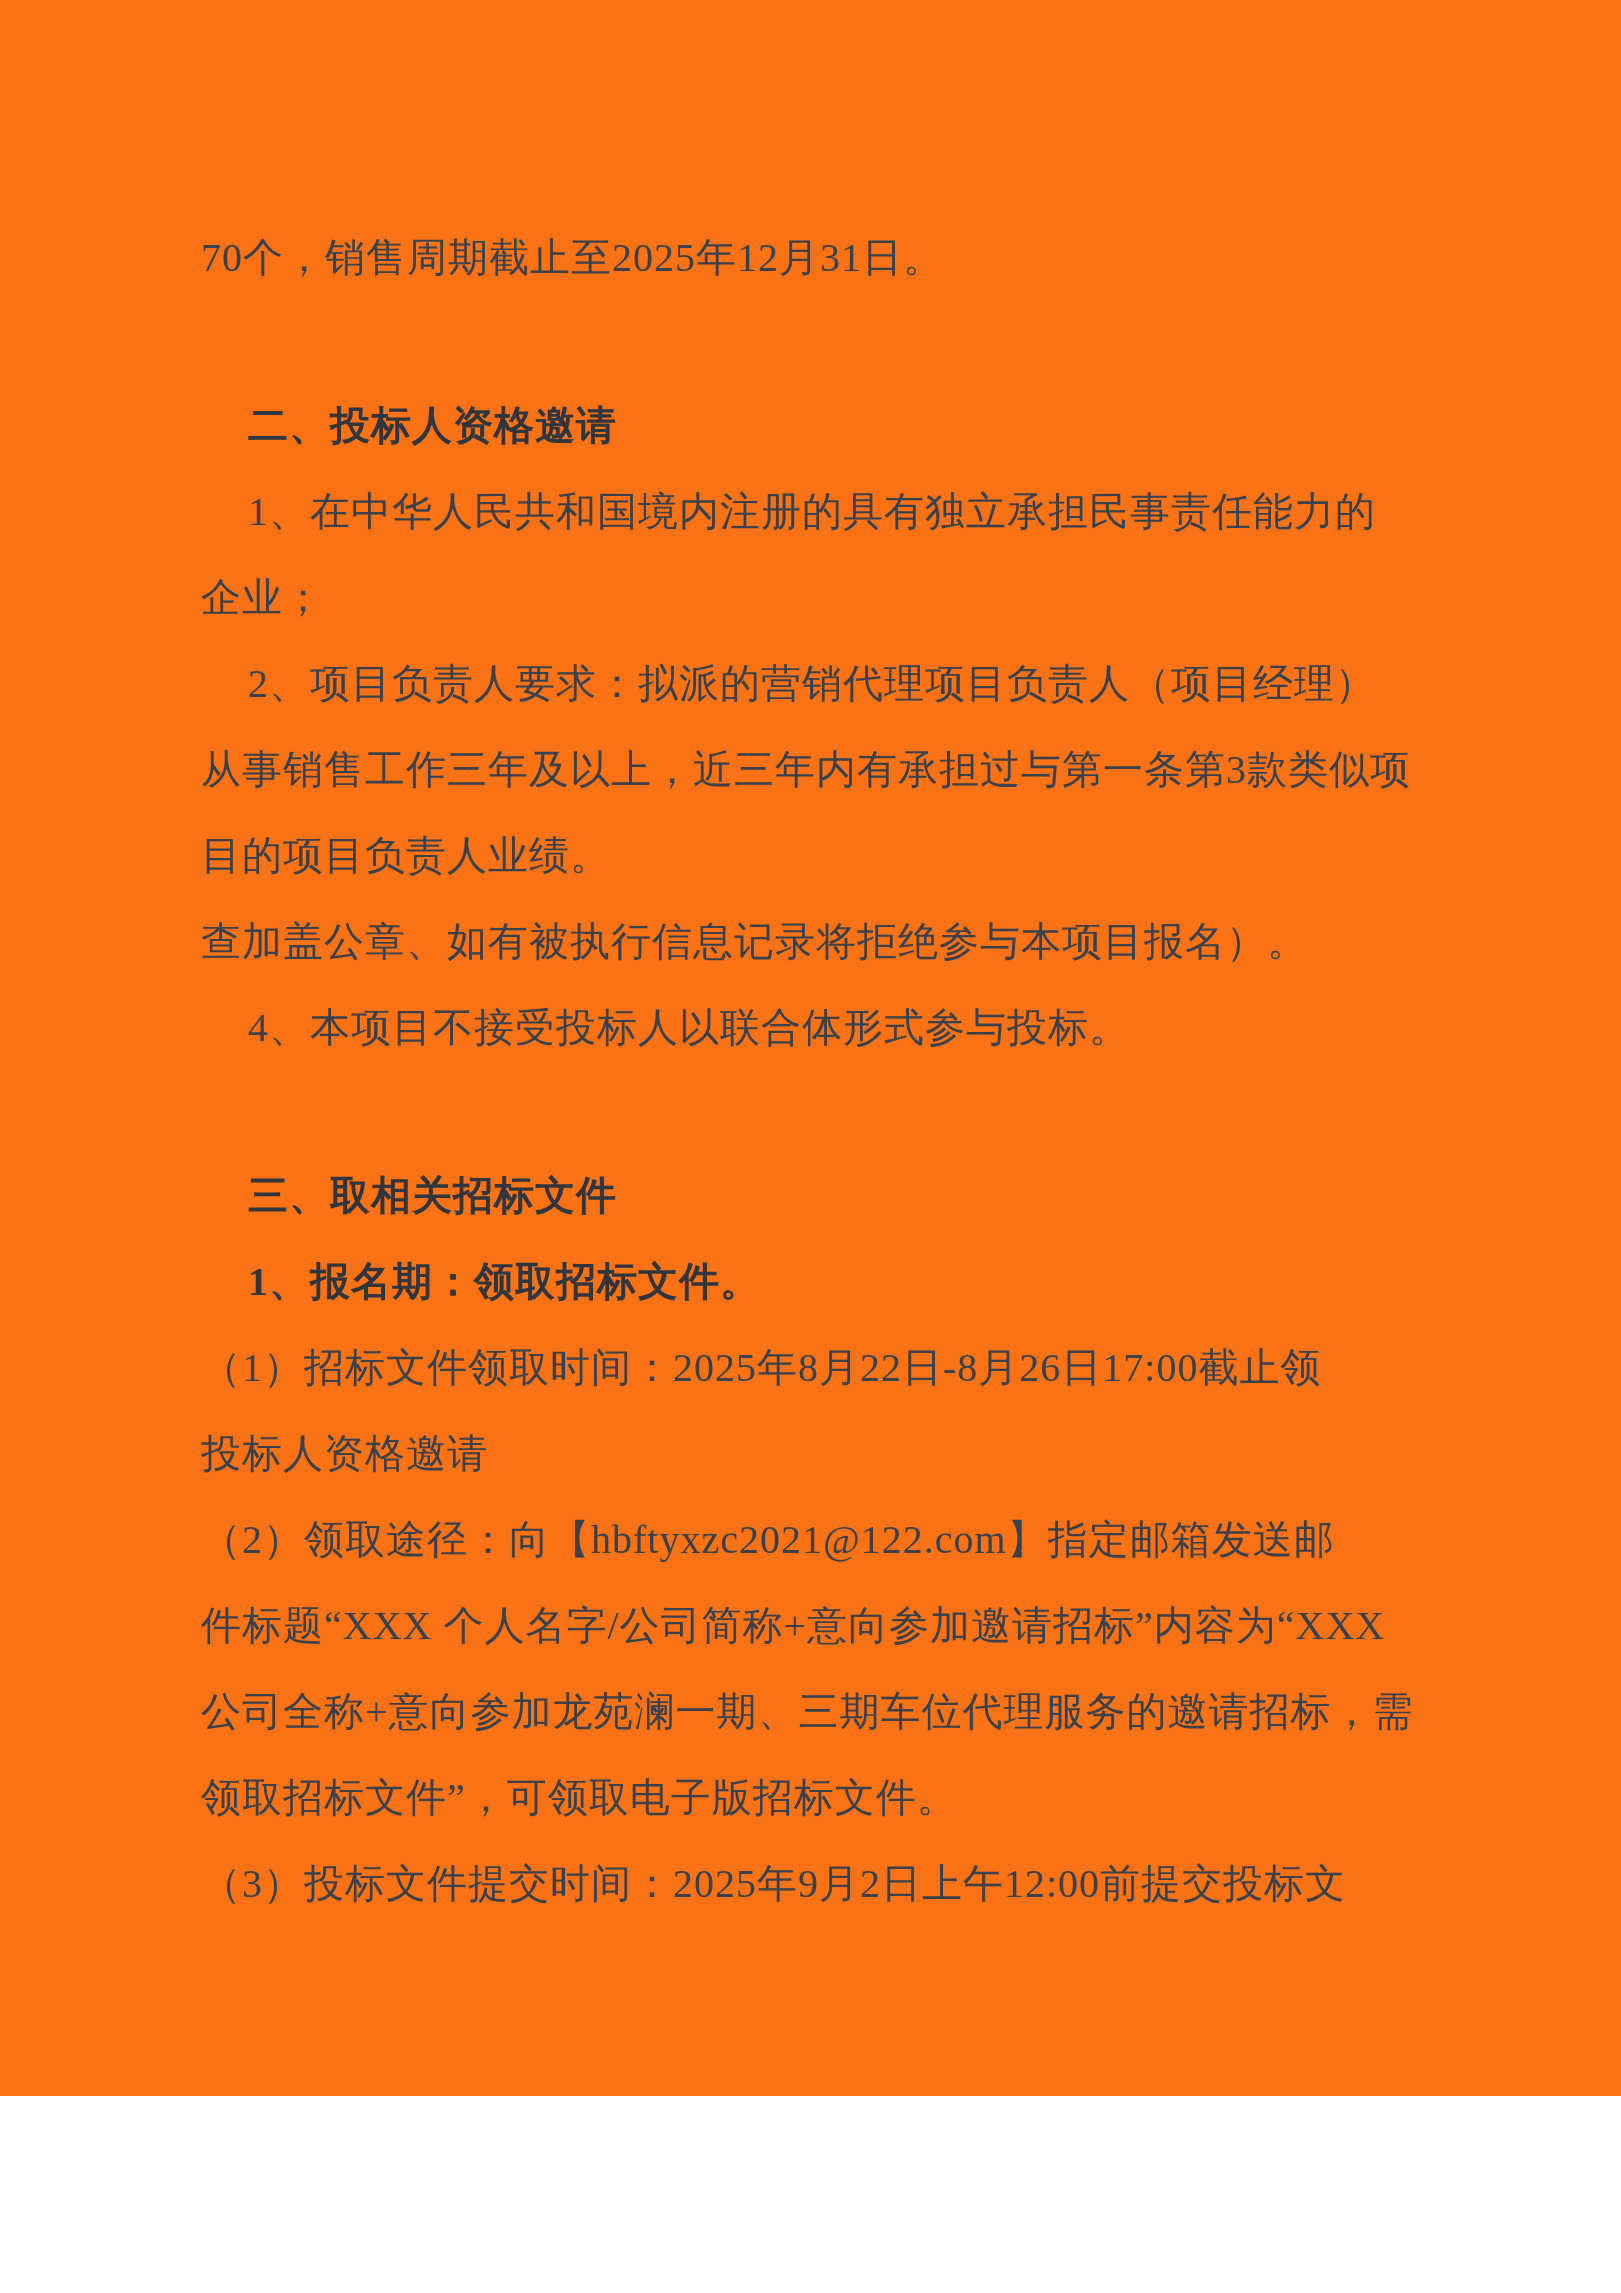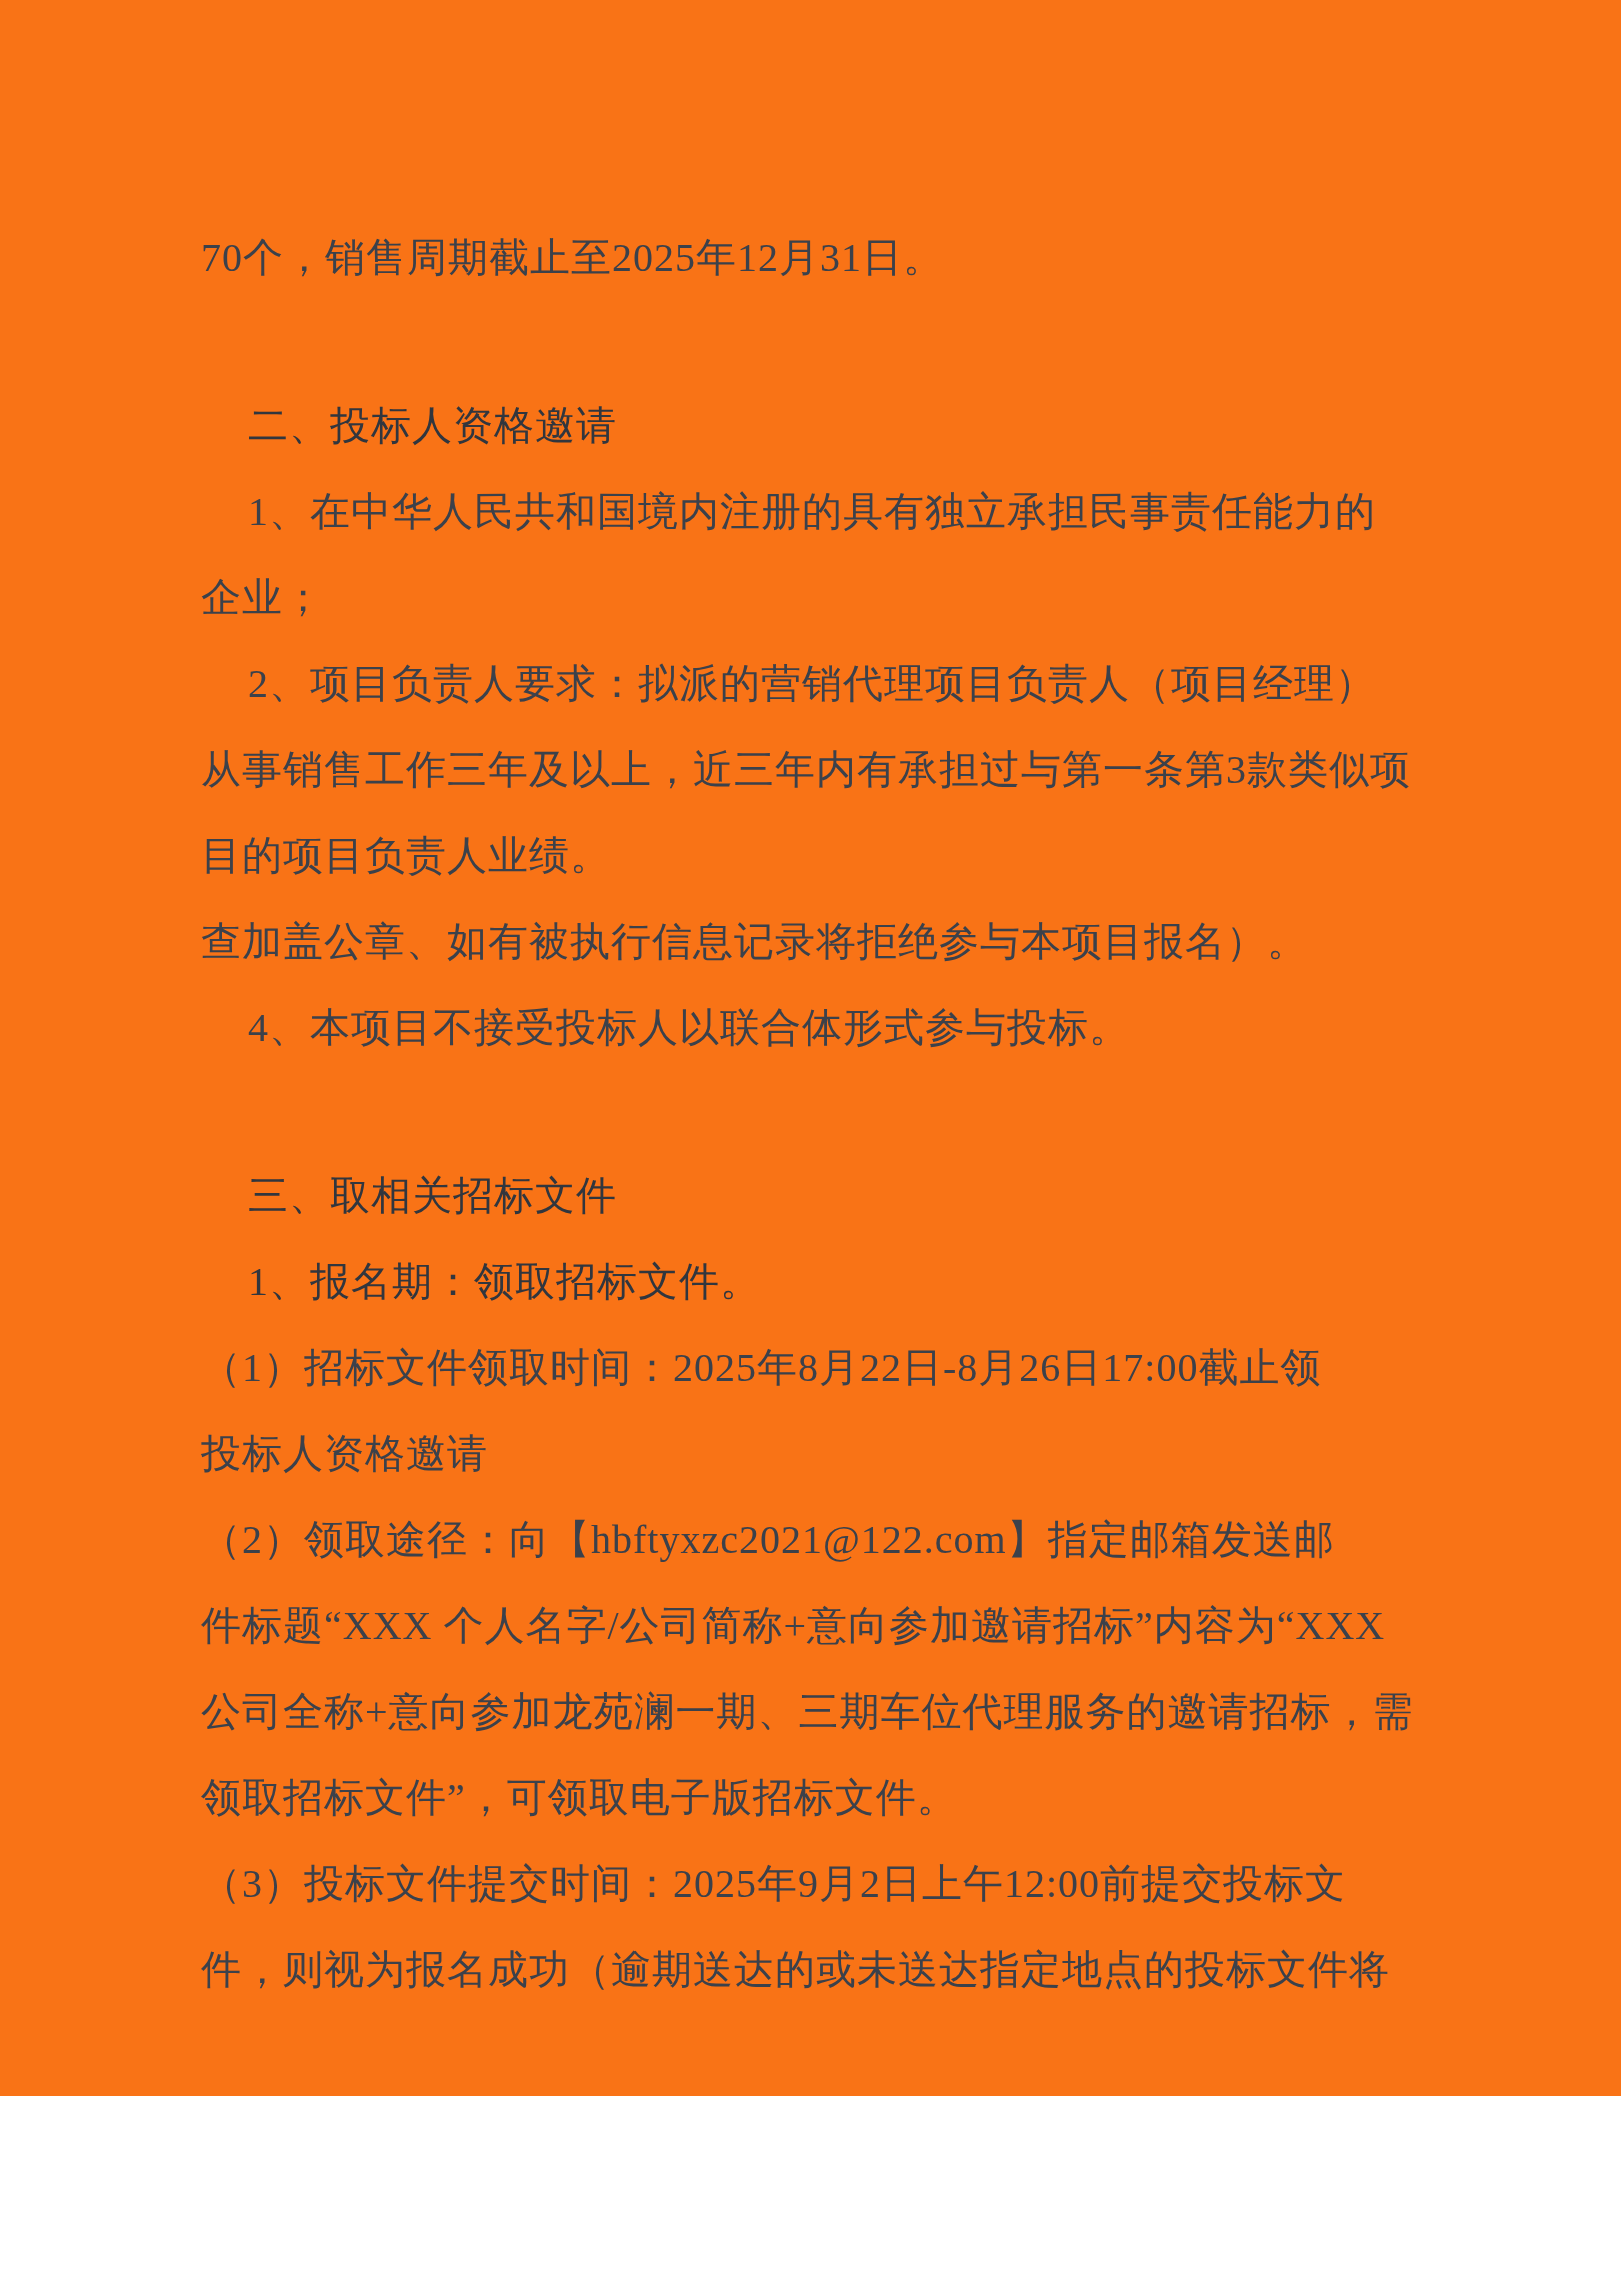--- a/index.html
+++ b/index.html
@@ -19,21 +19,21 @@
     font-size: 40px;
     color: #3b414b;
   }
   .ln {
     height: 86px;
     line-height: 86px;
     letter-spacing: 1px;
     white-space: nowrap;
   }
   .ind { text-indent: 47px; }
-  .bold { font-weight: normal; color: #31363e; }
+  .bold { font-weight: bold; color: #31363e; }
   .gap { margin-top: 82px; }
 </style>
 </head>
 <body>
 
 <div class="page">
   <div class="content">
 
     <div class="ln">70个，销售周期截止至2025年12月31日。</div>
 
@@ -56,17 +56,16 @@
 
     <div class="ln">（1）招标文件领取时间：2025年8月22日-8月26日17:00截止领</div>
     <div class="ln">投标人资格邀请</div>
 
     <div class="ln">（2）领取途径：向【hbftyxzc2021@122.com】指定邮箱发送邮</div>
     <div class="ln">件标题“XXX 个人名字/公司简称+意向参加邀请招标”内容为“XXX</div>
     <div class="ln">公司全称+意向参加龙苑澜一期、三期车位代理服务的邀请招标，需</div>
     <div class="ln">领取招标文件”，可领取电子版招标文件。</div>
 
     <div class="ln">（3）投标文件提交时间：2025年9月2日上午12:00前提交投标文</div>
-    <div class="ln">件，则视为报名成功（逾期送达的或未送达指定地点的投标文件将</div>
 
   </div>
 </div>
 
 
 </body></html>

